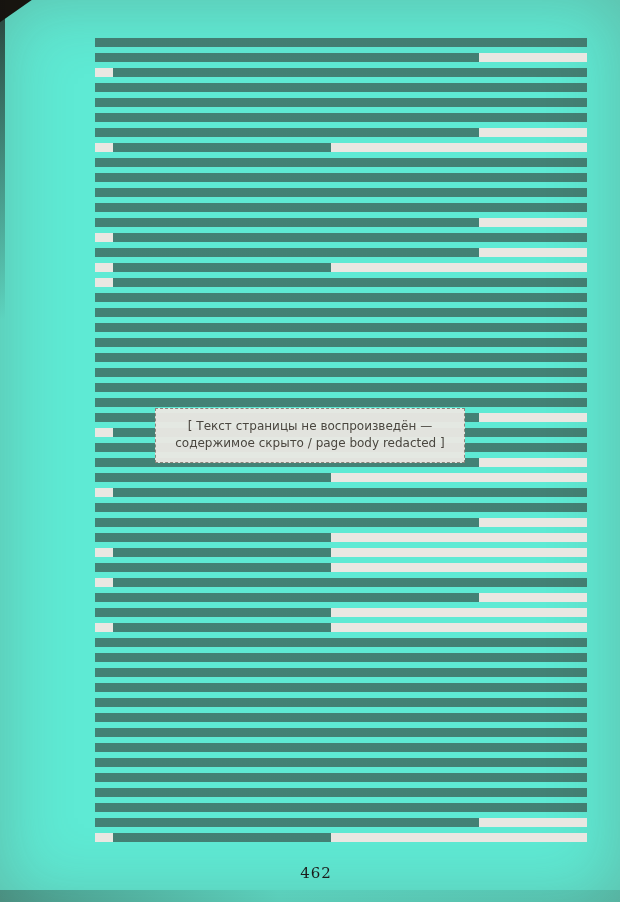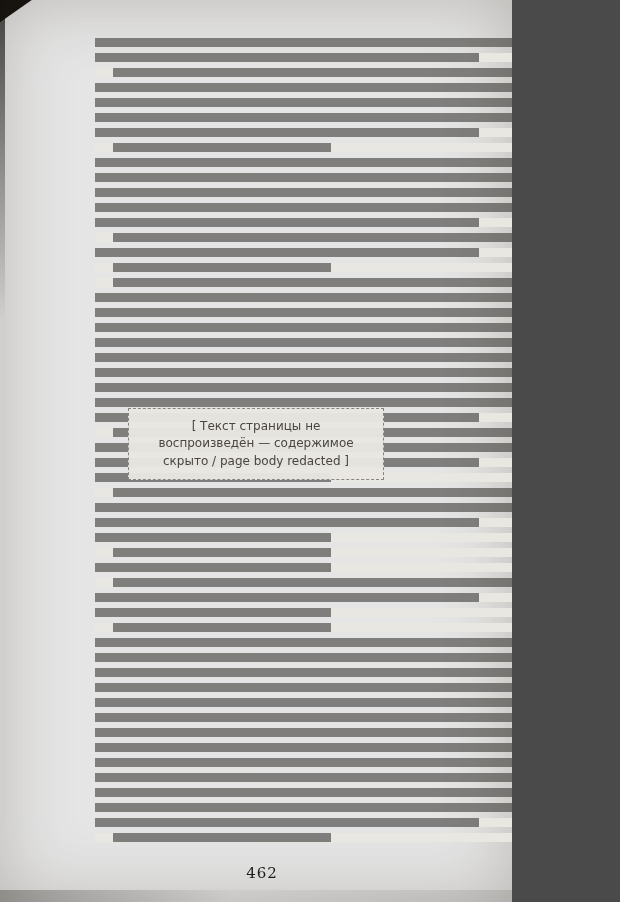--- a/index.html
+++ b/index.html
@@ -1,20 +1,20 @@
 <!DOCTYPE html>
 <html><head>
 <meta charset="utf-8">
 <style>
   * { margin:0; padding:0; box-sizing:border-box; }
   html, body { background:#4a4a4a; }
   .scan {
     position:relative;
-    width:512px; height:902px;
-    background:#e5e5e5;
+    width:620px; height:902px;
+    background:#5eead4;
     overflow:hidden;
     font-family:"DejaVu Serif","Liberation Serif",serif;
     color:#1c1c1c;
   }
   .scan::before {
     content:""; position:absolute; inset:0;
     box-shadow: inset 0 0 70px rgba(92,86,74,0.32);
     pointer-events:none;
   }
   .corner-mark {

